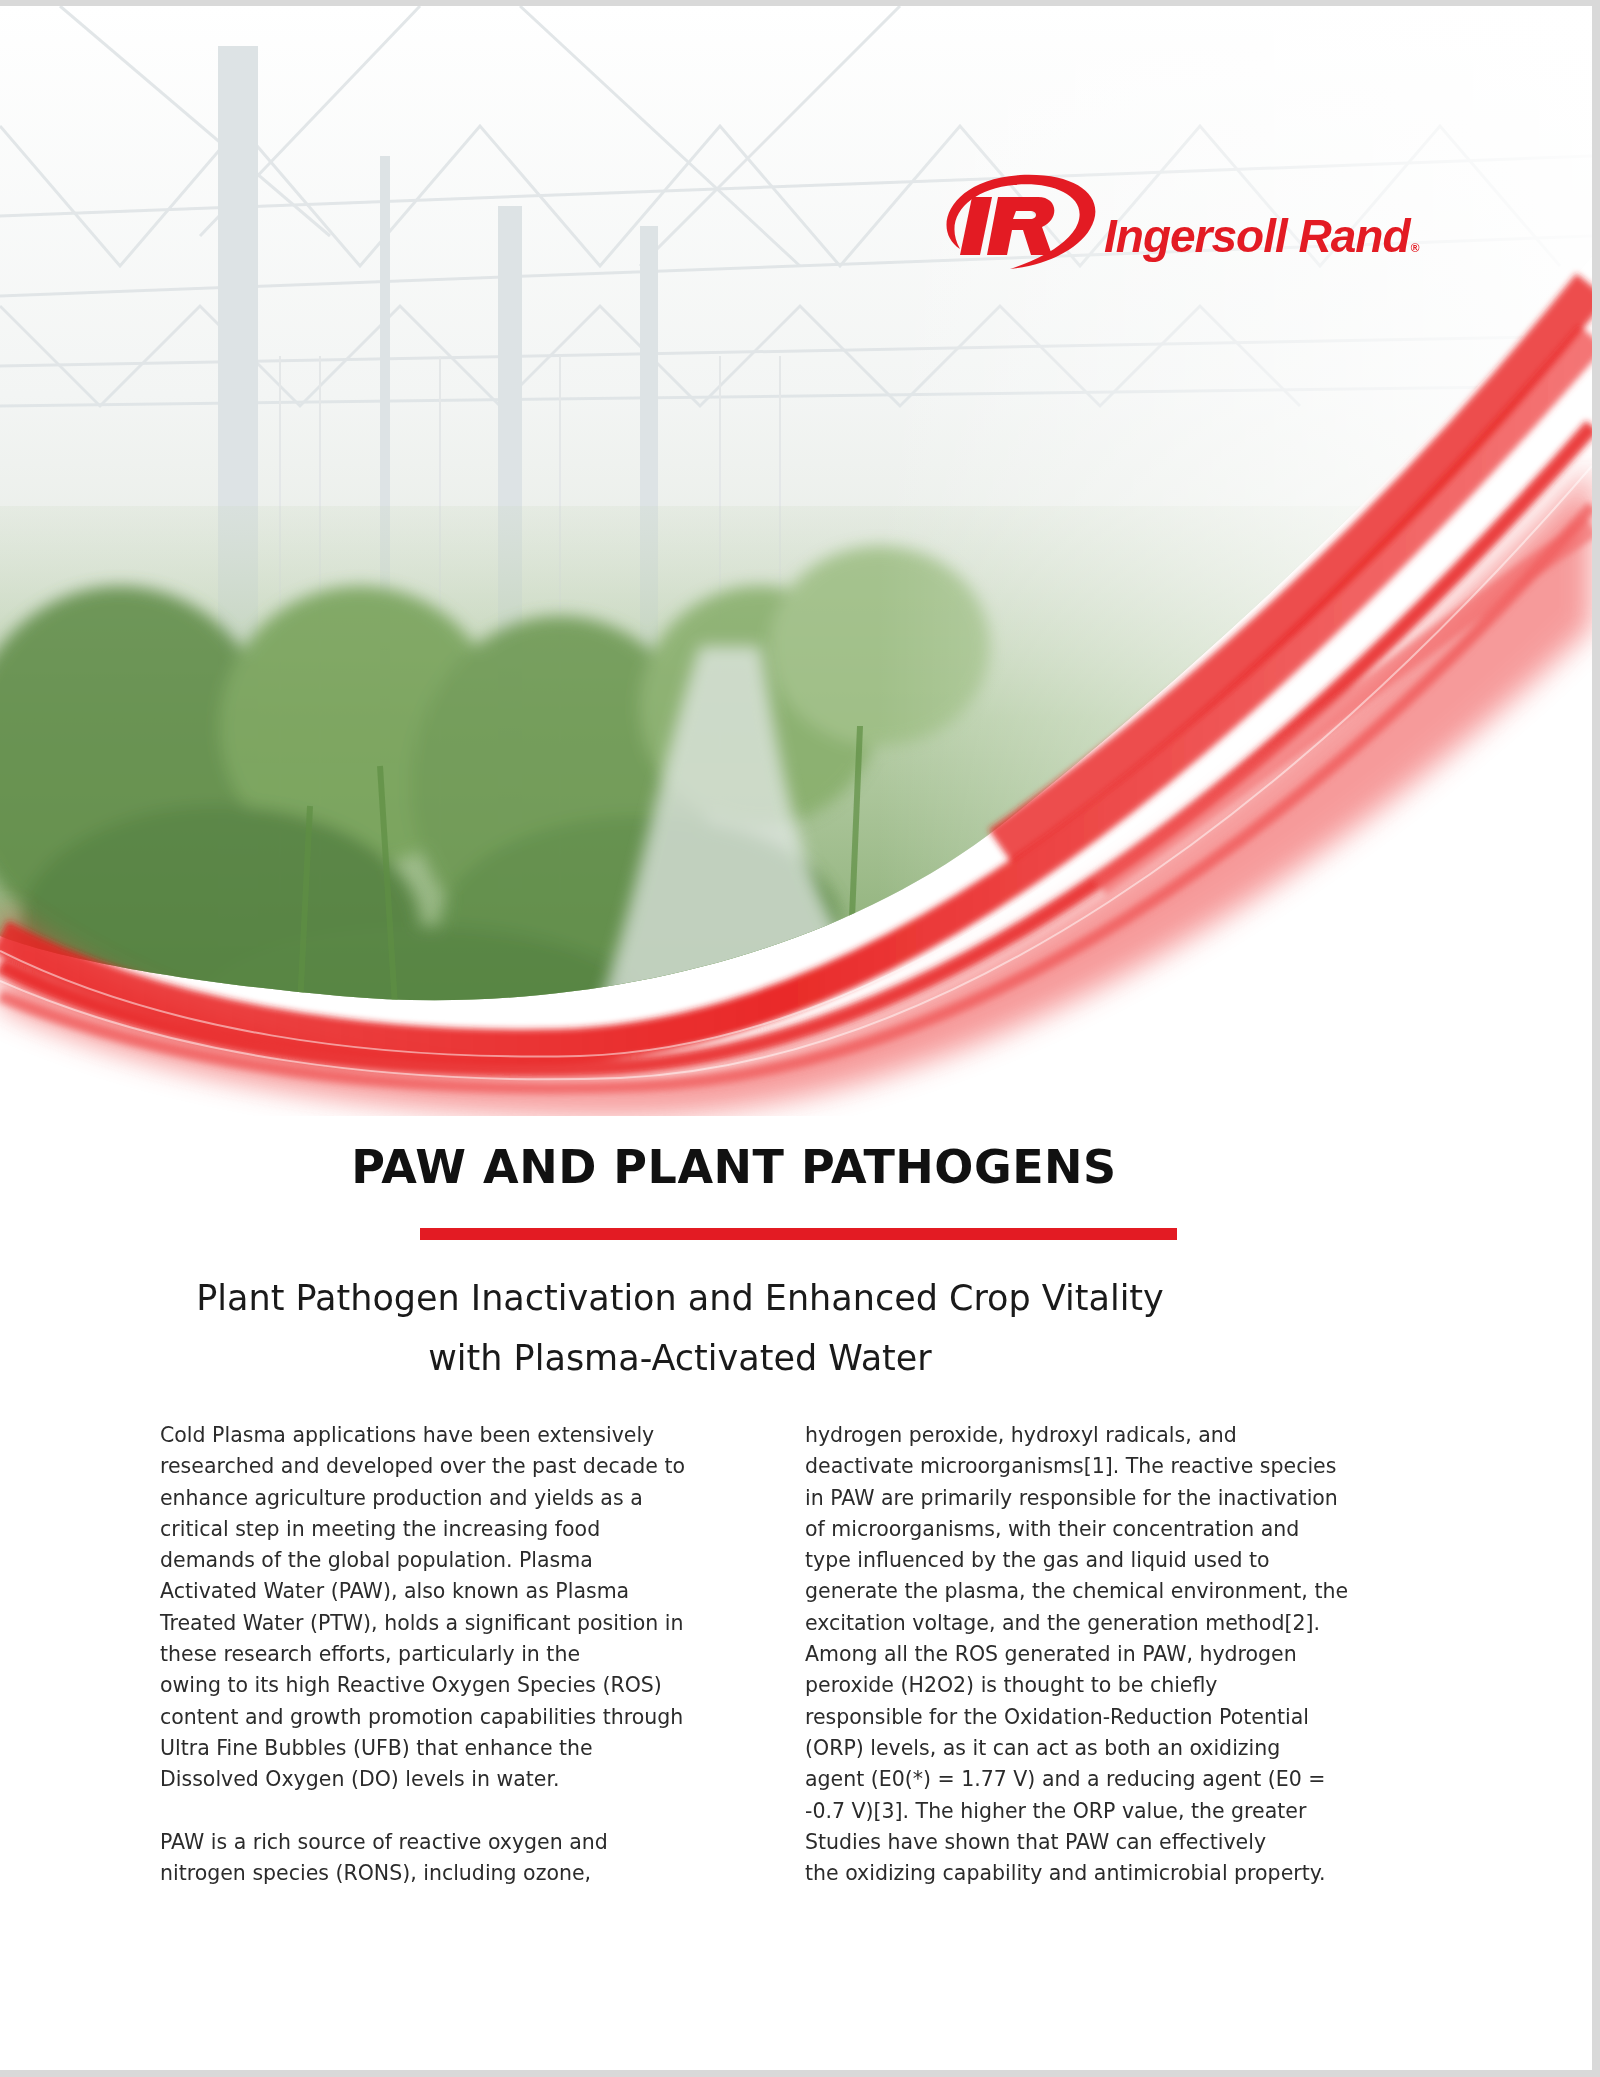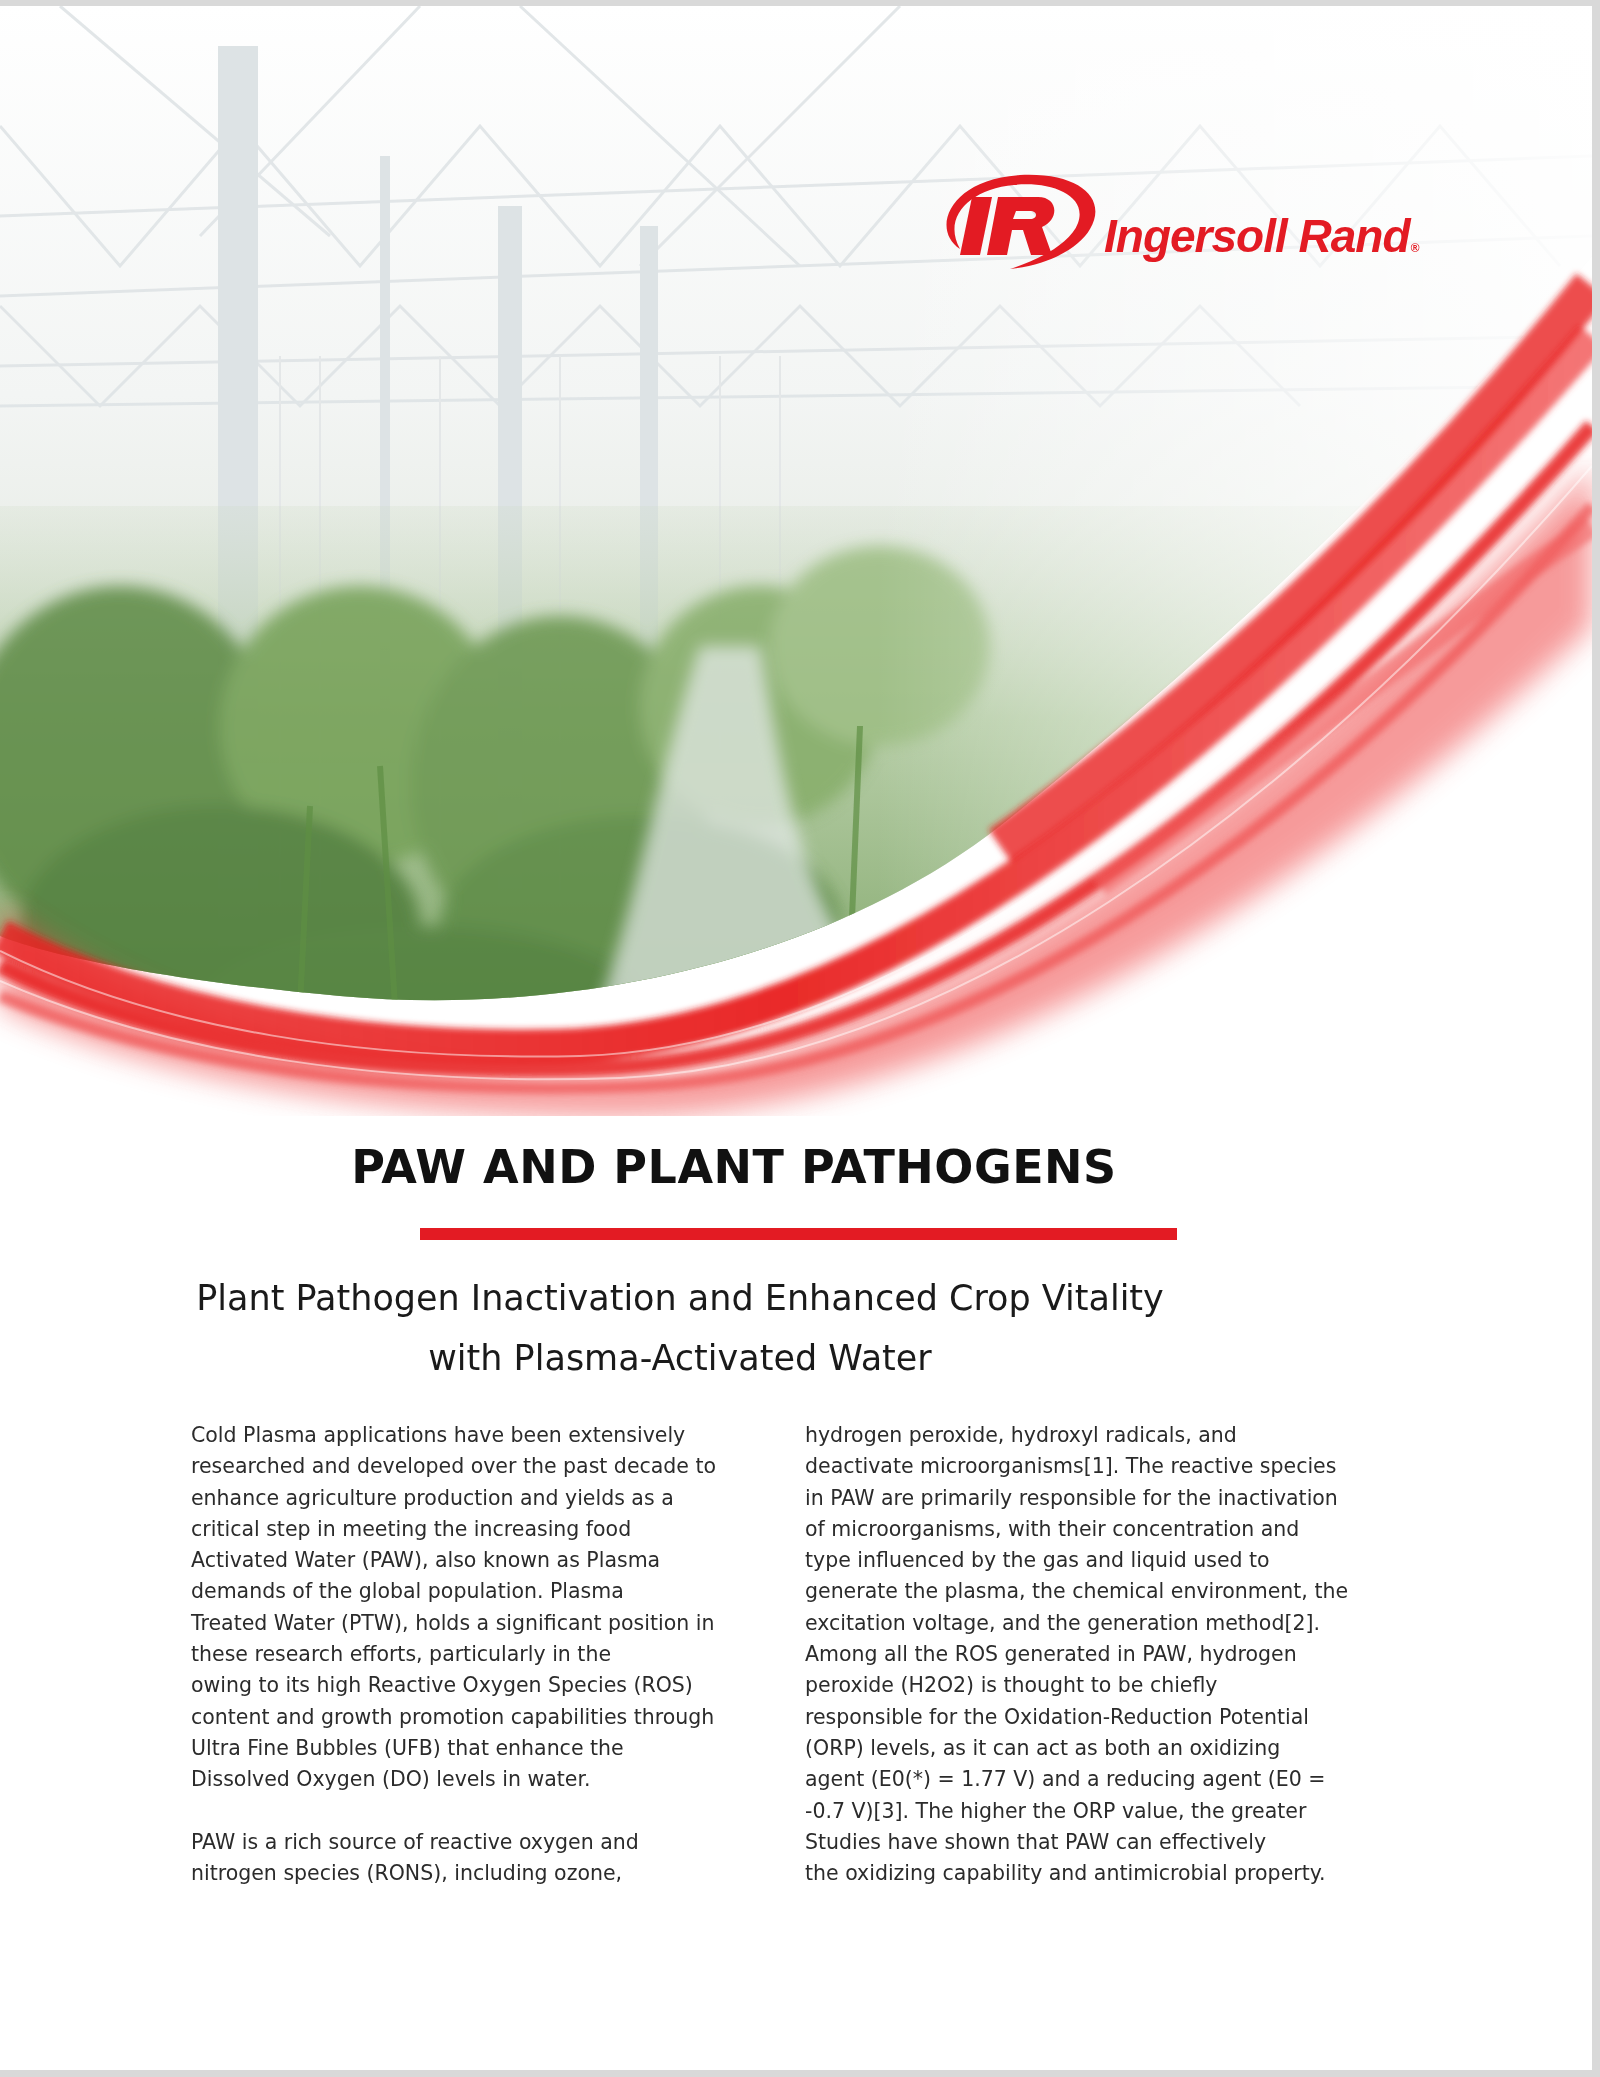--- a/index.html
+++ b/index.html
@@ -105,21 +105,21 @@
     
     .col {
       position: absolute;
       top: 1414px;
       font-family: "DejaVu Sans", sans-serif;
       font-size: 20.5px;
       line-height: 31.3px;
       color: #2b2b2b;
     }
     .col p { margin: 0 0 31.3px 0; }
-    .col-left { left: 160px; width: 620px; margin-left: 31px; }
+    .col-left { left: 160px; width: 620px; }
     .col-right { left: 805px; width: 640px; }
     .line { display: block; white-space: nowrap; }
   </style>
 </head>
 <body>
 
 <div class="page">
 
   <div class="hero">
     <div class="hero-photo">
@@ -257,22 +257,22 @@
     <span class="line">Plant Pathogen Inactivation and Enhanced Crop Vitality</span>
     <span class="line">with Plasma-Activated Water</span>
   </h2>
 
   <div class="col col-left">
     <p>
       <span class="line">Cold Plasma applications have been extensively</span>
       <span class="line">researched and developed over the past decade to</span>
       <span class="line">enhance agriculture production and yields as a</span>
       <span class="line">critical step in meeting the increasing food</span>
+      <span class="line">demands of the global population. Plasma</span>
       <span class="line">Activated Water (PAW), also known as Plasma</span>
-      <span class="line">demands of the global population. Plasma</span>
       <span class="line">Treated Water (PTW), holds a significant position in</span>
       <span class="line">these research efforts, particularly in the</span>
       <span class="line">owing to its high Reactive Oxygen Species (ROS)</span>
       <span class="line">content and growth promotion capabilities through</span>
       <span class="line">Ultra Fine Bubbles (UFB) that enhance the</span>
       <span class="line">Dissolved Oxygen (DO) levels in water.</span>
     </p>
     <p>
       <span class="line">PAW is a rich source of reactive oxygen and</span>
       <span class="line">nitrogen species (RONS), including ozone,</span>

